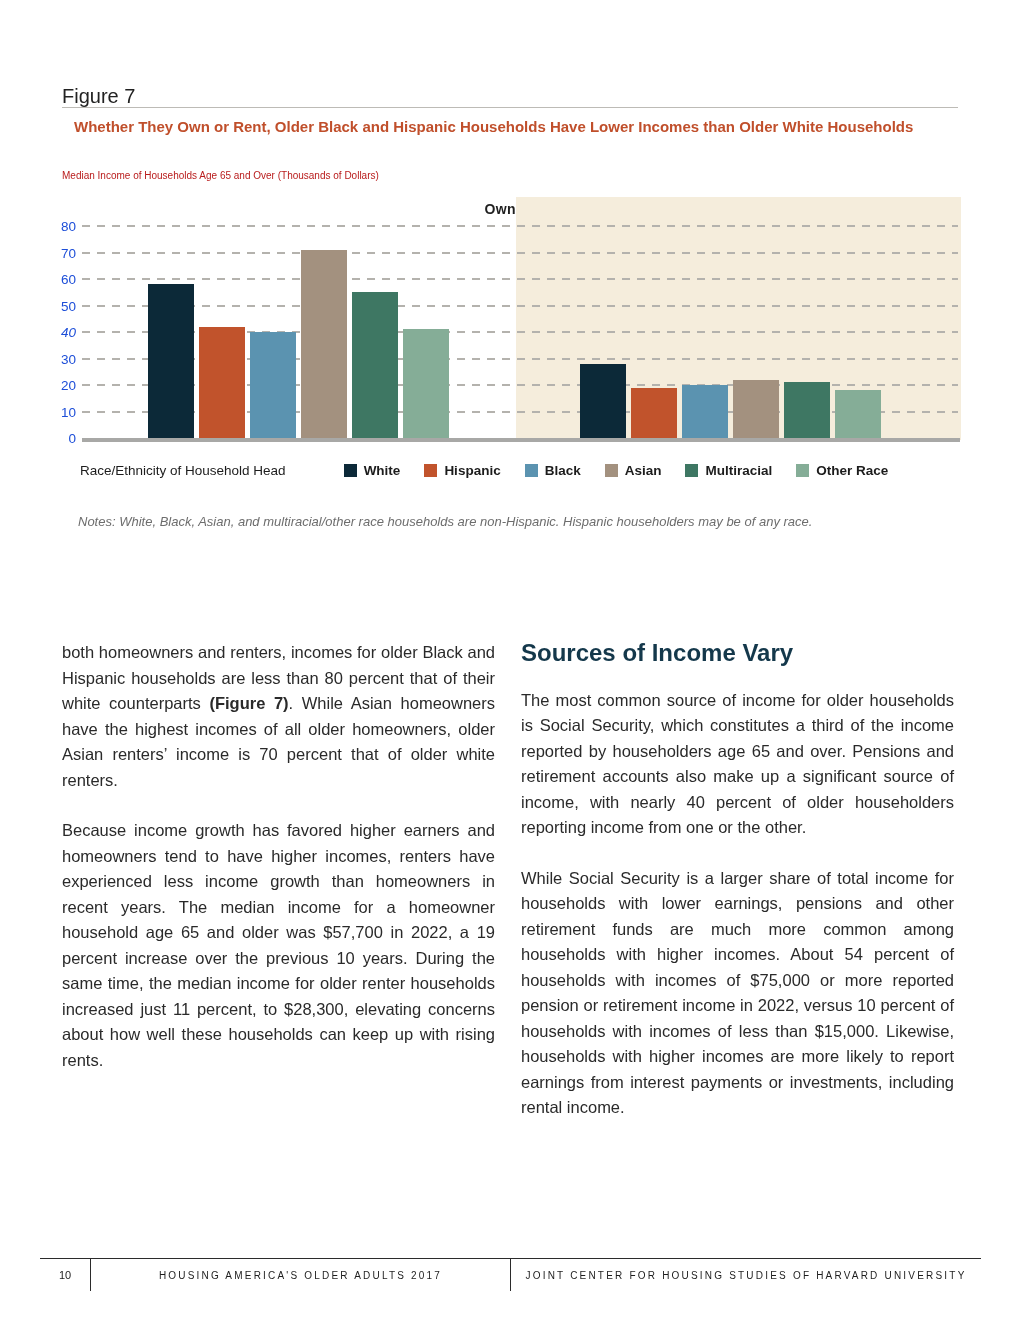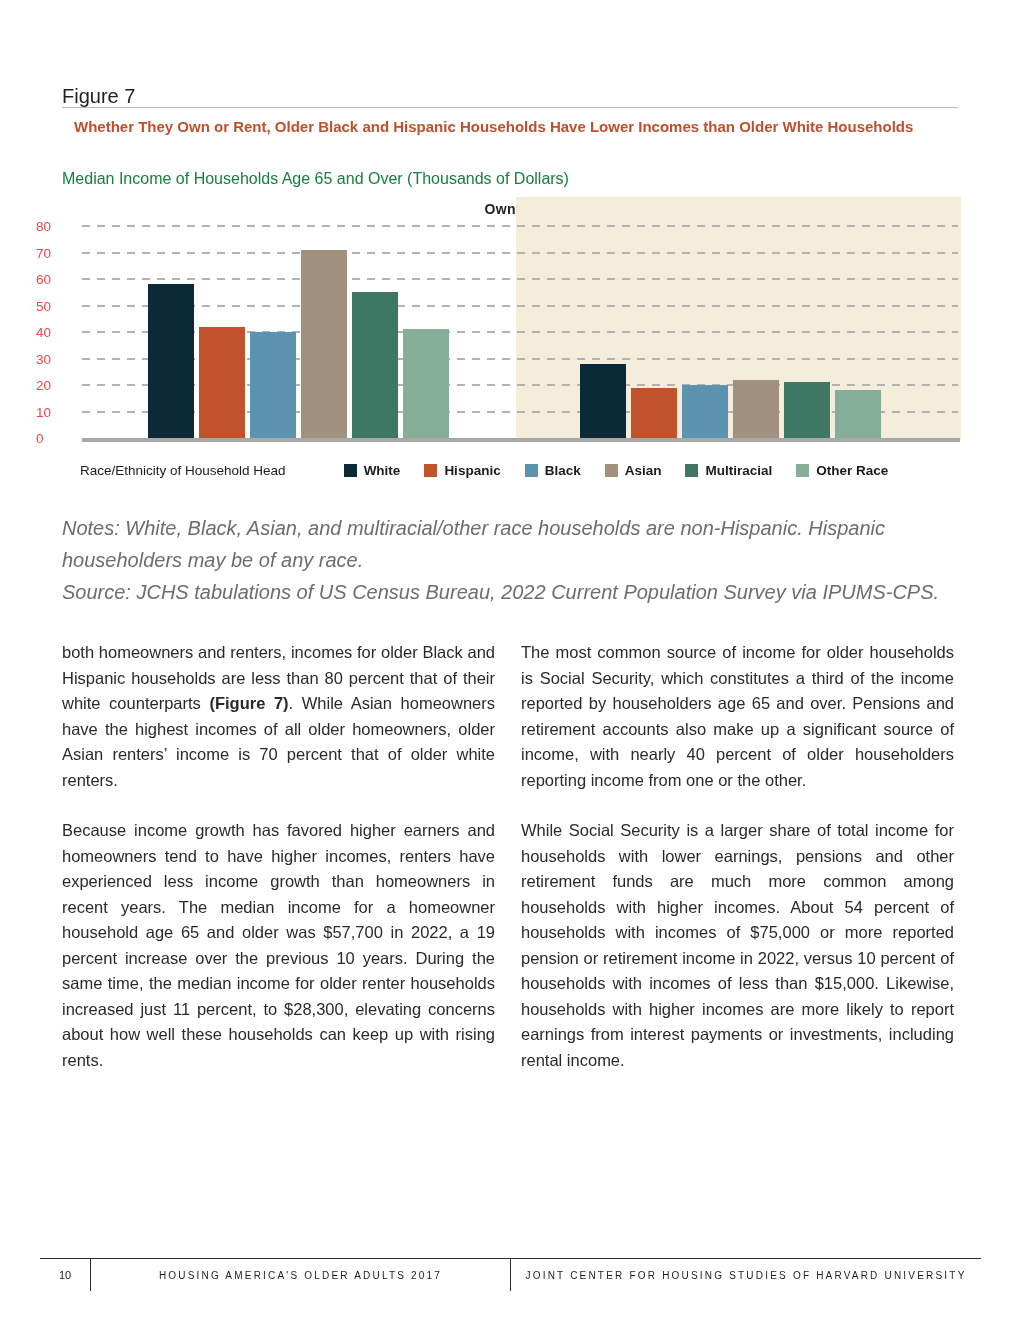--- a/index.html
+++ b/index.html
@@ -9,44 +9,44 @@
     font-family:"Liberation Sans", sans-serif; color:#2e2e2e; overflow:hidden;
   }
   .content { position:absolute; left:62px; top:0; width:899px; }
 
   .figure-label { position:absolute; top:85px; left:0; font-size:20px; color:#222; }
   .figure-rule { position:absolute; top:107px; left:0; width:896px; border-top:1px solid #bdbbb6; }
   .figure-title {
     position:absolute; top:116px; left:12px; width:880px;
     font-size:15px; font-weight:bold; color:#c04f2b; line-height:1.45;
   }
-  .figure-subtitle { position:absolute; top:170px; left:0; font-size:16px; color:#15803d; }
+  .figure-subtitle { position:absolute; top:170px; left:0; font-size:10px; color:#b91c1c; }
 
   
   .chart { position:absolute; top:197px; left:0; width:899px; height:245px; }
   .rent-panel { position:absolute; left:454px; top:0; width:445px; height:243px; background:#f5eddc; }
   .panel-header { position:absolute; top:4px; font-size:14px; font-weight:bold; color:#1f1f1f; text-align:right; letter-spacing:.4px; }
   .panel-header.own { left:20px; width:434px; }
   .panel-header.rent { left:454px; width:445px; }
   .plot { position:absolute; left:20px; top:29px; width:876px; height:212px; }
   .gridline {
     position:absolute; left:0; width:100%; height:2px;
     background:repeating-linear-gradient(90deg,#b4b2ad 0 8px,transparent 8px 15px);
   }
-  .ytick { position:absolute; left:-46px; width:40px; font-size:13.5px; color:#ef4444; }
+  .ytick { position:absolute; left:-46px; width:40px; text-align:right; font-size:13.5px; color:#1d4ed8; }
   .baseline { position:absolute; left:20px; top:241px; width:878px; height:4px; background:#a8a8a6; }
   .bar { position:absolute; bottom:0; width:46px; }
 
   
   .legend { position:absolute; top:463px; left:18px; width:880px; display:flex; align-items:center; font-size:13.5px; color:#1c1c1c; }
   .legend-title { margin-right:58px; }
   .legend-item { display:flex; align-items:center; margin-right:24px; font-weight:bold; }
   .swatch { width:13px; height:13px; margin-right:7px; display:inline-block; }
 
-  .notes { position:absolute; top:512px; left:0; width:896px; font-size:20px; font-style:italic; color:#6d6d6d; line-height:1.6; }
+  .notes { position:absolute; top:512px; left:16px; width:896px; font-size:13px; font-style:italic; color:#6d6d6d; line-height:1.6; }
 
   
   .columns { position:absolute; top:640px; left:0; width:899px; display:flex; gap:26px; }
   .col { width:433px; font-size:16.5px; line-height:25.5px; text-align:justify; color:#2a2a2a; }
   .col p { margin-bottom:25px; }
   .section-heading { font-size:24px; font-weight:bold; color:#14384b; margin-bottom:22px; text-align:left; }
 
   
   .footer { position:absolute; top:1258px; left:40px; width:941px; border-top:1.5px solid #2b2b2b; display:flex; }
   .footer-cell { height:32px; display:flex; align-items:center; justify-content:center;
@@ -71,21 +71,21 @@
       <div class="panel-header own">Own</div>
       <div class="plot" id="plot">
           <div class="ytick" style="bottom: -8px;">0</div>
           <div class="gridline" style="bottom: 25.5px;"></div>
           <div class="ytick" style="bottom: 18.5px;">10</div>
           <div class="gridline" style="bottom: 52px;"></div>
           <div class="ytick" style="bottom: 45px;">20</div>
           <div class="gridline" style="bottom: 78.5px;"></div>
           <div class="ytick" style="bottom: 71.5px;">30</div>
           <div class="gridline" style="bottom: 105px;"></div>
-          <div class="ytick" style="bottom: 98px;">40</div>
+          <div class="ytick" style="bottom: 98px; font-style: italic;">40</div>
           <div class="gridline" style="bottom: 131.5px;"></div>
           <div class="ytick" style="bottom: 124.5px;">50</div>
           <div class="gridline" style="bottom: 158px;"></div>
           <div class="ytick" style="bottom: 151px;">60</div>
           <div class="gridline" style="bottom: 184.5px;"></div>
           <div class="ytick" style="bottom: 177.5px;">70</div>
           <div class="gridline" style="bottom: 211px;"></div>
           <div class="ytick" style="bottom: 204px;">80</div>
           <div class="bar" title="White (Own): 58" style="left: 66px; width: 46px; height: 153.7px; background: rgb(12, 41, 56);"></div>
           <div class="bar" title="Hispanic (Own): 42" style="left: 117px; width: 46px; height: 111.3px; background: rgb(193, 83, 44);"></div>
@@ -128,29 +128,29 @@
           </span>
           <span class="legend-item">
             <span class="swatch" style="background: rgb(133, 173, 151);"></span>
             <span>Other Race</span>
           </span>
         </span>
     </div>
 
     <div class="notes">
       <div>Notes: White, Black, Asian, and multiracial/other race households are non-Hispanic. Hispanic householders may be of any race.</div>
-      <div>Source: JCHS tabulations of US Census Bureau, 2022 Current Population Survey via IPUMS-CPS.</div>
     </div>
 
     <div class="columns">
       <div class="col">
         <p><span>both homeowners and renters, incomes for older Black and Hispanic households are less than 80 percent that of their white counterparts </span><strong>(Figure 7)</strong><span>. While Asian homeowners have the highest incomes of all older homeowners, older Asian renters’ income is 70 percent that of older white renters.</span></p>
         <p>Because income growth has favored higher earners and homeowners tend to have higher incomes, renters have experienced less income growth than homeowners in recent years. The median income for a homeowner household age 65 and older was $57,700 in 2022, a 19 percent increase over the previous 10 years. During the same time, the median income for older renter households increased just 11 percent, to $28,300, elevating concerns about how well these households can keep up with rising rents.</p>
       </div>
       <div class="col">
+        <div class="section-heading">Sources of Income Vary</div>
         <p>The most common source of income for older households is Social Security, which constitutes a third of the income reported by householders age 65 and over. Pensions and retirement accounts also make up a significant source of income, with nearly 40 percent of older householders reporting income from one or the other.</p>
         <p>While Social Security is a larger share of total income for households with lower earnings, pensions and other retirement funds are much more common among households with higher incomes. About 54 percent of households with incomes of $75,000 or more reported pension or retirement income in 2022, versus 10 percent of households with incomes of less than $15,000. Likewise, households with higher incomes are more likely to report earnings from interest payments or investments, including rental income.</p>
       </div>
     </div>
   </div>
 
   <div class="footer">
     <div class="footer-cell pageno">10</div>
     <div class="footer-cell left">HOUSING AMERICA'S OLDER ADULTS 2017</div>
     <div class="footer-cell right">JOINT CENTER FOR HOUSING STUDIES OF HARVARD UNIVERSITY</div>

